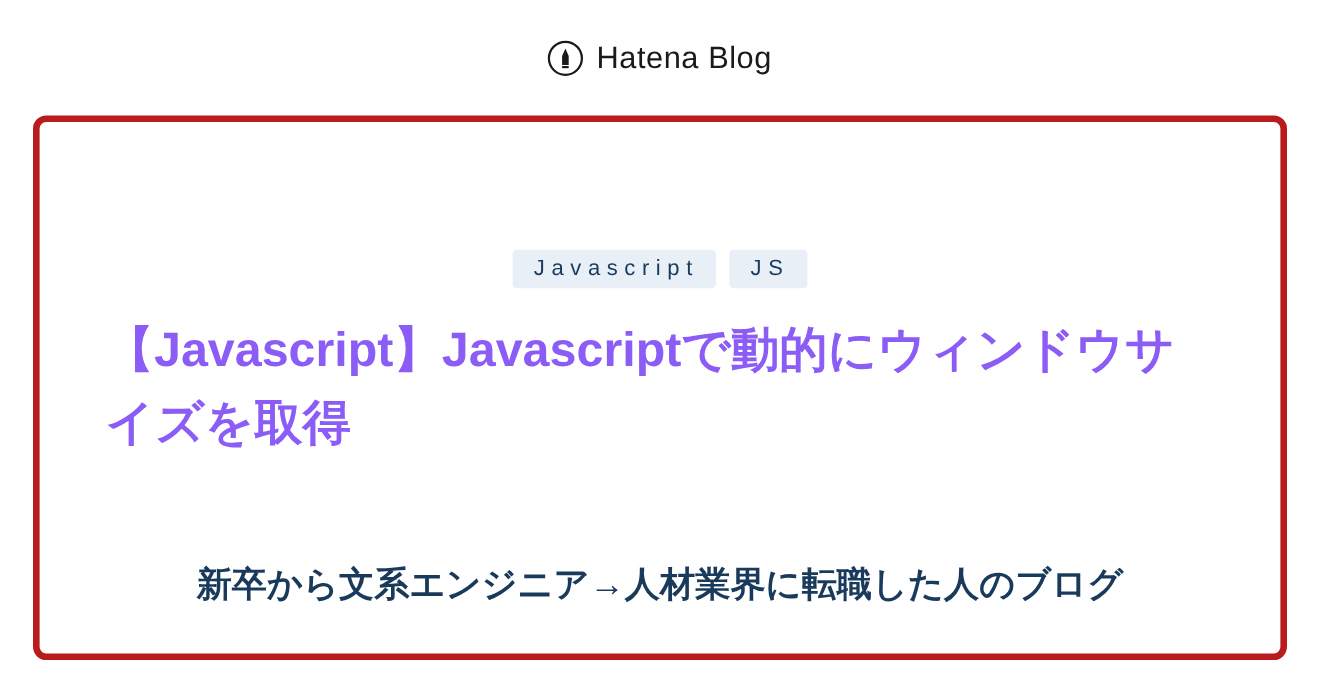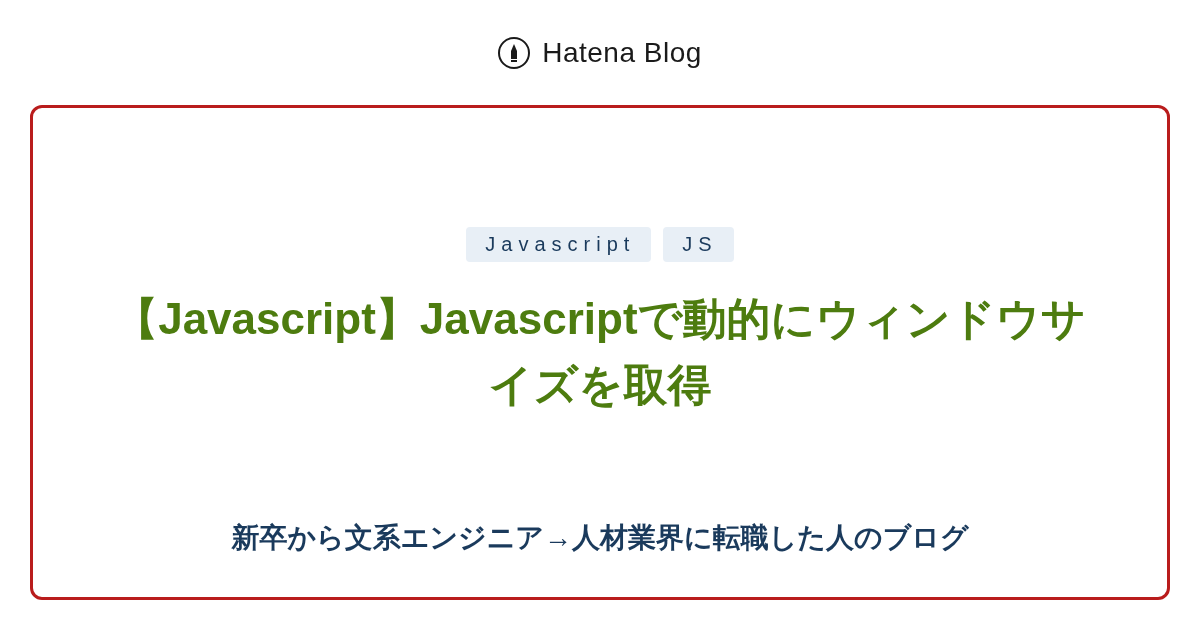--- a/index.html
+++ b/index.html
@@ -39,21 +39,21 @@
     }
     .brand-text {
       font-size: 28px;
       font-weight: 500;
       color: #1a1a1a;
       letter-spacing: 0.5px;
     }
     .card {
       flex: 1;
       margin: 0 30px 30px 30px;
-      border: 3px solid #b91c1c;
+      border: 6px solid #b91c1c;
       border-radius: 12px;
       display: flex;
       flex-direction: column;
       align-items: center;
       justify-content: center;
       padding: 40px 60px;
       position: relative;
     }
     .tags {
       display: flex;
@@ -64,30 +64,29 @@
       background: #e8eff6;
       color: #1a3a5c;
       padding: 6px 16px;
       border-radius: 4px;
       font-size: 20px;
       font-weight: 500;
       letter-spacing: 6px;
       text-indent: 3px;
     }
     .title {
-      color: #4d7c0f;
+      color: #8b5cf6;
       font-size: 44px;
       font-weight: 700;
-      text-align: center;
       line-height: 1.5;
       margin-bottom: 60px;
     }
     .subtitle {
       color: #1a3a5c;
-      font-size: 28px;
+      font-size: 32px;
       font-weight: 700;
       text-align: center;
       position: absolute;
       bottom: 40px;
     }
   </style>
 </head>
 <body>
 
 <div class="header">

